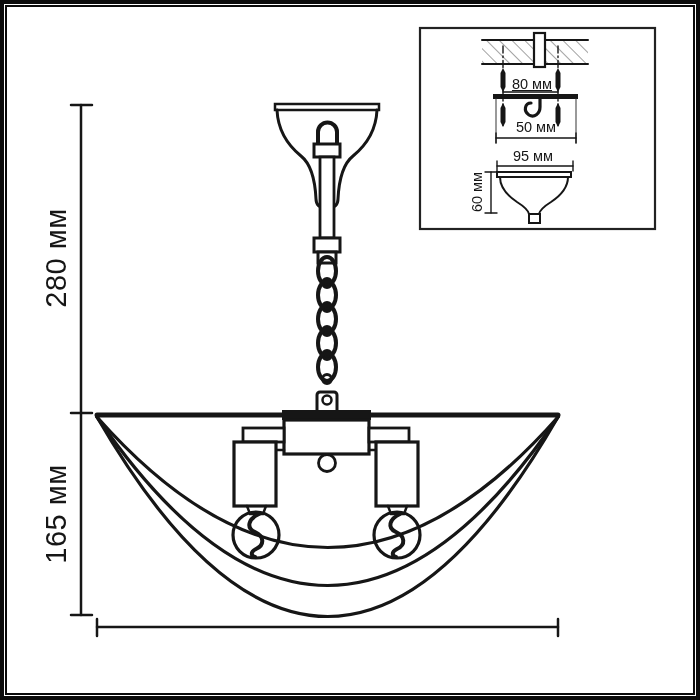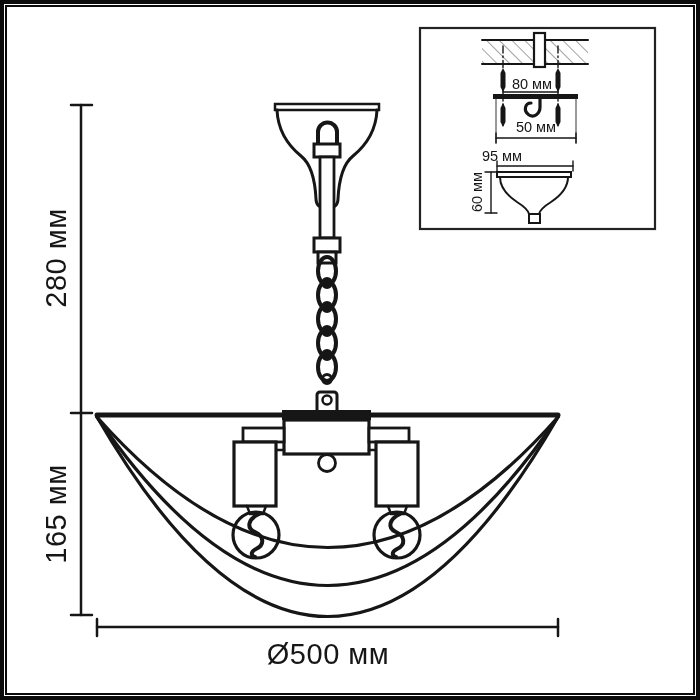--- a/index.html
+++ b/index.html
@@ -136,22 +136,21 @@
       <path d="M529,214 Q534,216.5 539,214" stroke-width="2"></path>
       <rect x="529" y="214" width="11" height="9" stroke-width="2" fill="#fff"></rect>
       <line x1="491" y1="172" x2="491" y2="213" stroke-width="1.4"></line>
       <line x1="485" y1="172" x2="497" y2="172" stroke-width="1.4"></line>
       <line x1="485" y1="213" x2="497" y2="213" stroke-width="1.4"></line>
     </g>
   </svg>
 
   <div class="dim-label big vert" style="left:56px;top:258px;">280 мм</div>
   <div class="dim-label big vert" style="left:56px;top:514px;">165 мм</div>
-  <div class="dim-label big" style="left:328px;top:654px;">Ø500 мм</div>
 
-  <div class="dim-label small" style="left:532px;top:84px;">80 мм</div>
+  <div class="dim-label small" style="left:532px;top:84px;text-decoration:underline;">80 мм</div>
   <div class="dim-label small" style="left:536px;top:127px;">50 мм</div>
-  <div class="dim-label small" style="left:502px;top:156px;">95 мм</div>
+  <div class="dim-label small" style="left:533px;top:156px;">95 мм</div>
   <div class="dim-label small vert" style="left:477px;top:192px;">60 мм</div>
 
   <div class="frame-inner"></div>
   <div class="frame-outer"></div>
 </div>
 
 </body></html>

